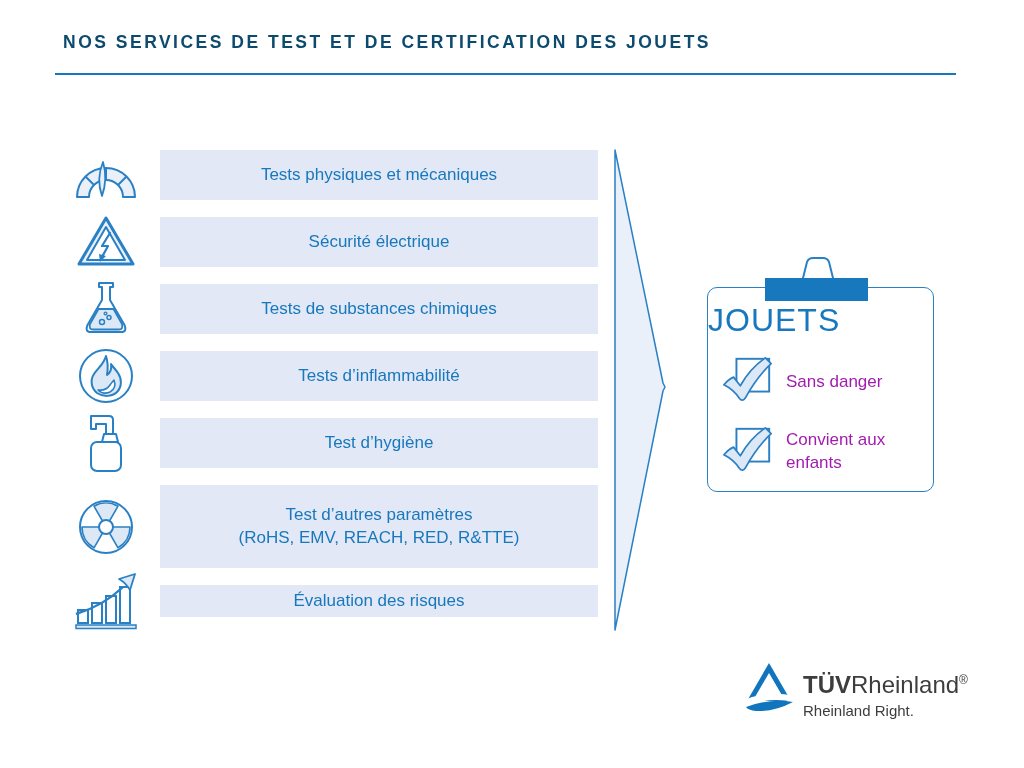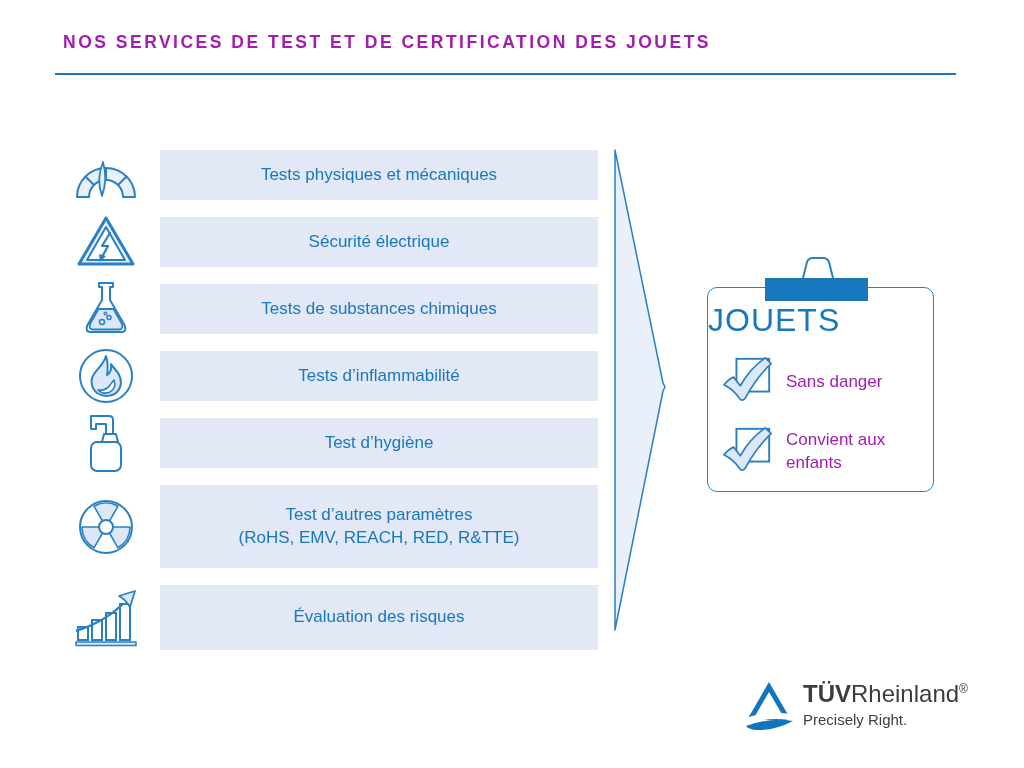--- a/index.html
+++ b/index.html
@@ -3,29 +3,29 @@
 <meta charset="utf-8">
 <style>
   html,body{margin:0;padding:0;}
   body{
     width:1024px;height:768px;position:relative;background:#ffffff;
     font-family:"Liberation Sans","DejaVu Sans",sans-serif;overflow:hidden;
   }
   
   .page-title{
     position:absolute;left:63px;top:32px;width:900px;
-    color:#a21caf;font-size:17.5px;font-weight:700;letter-spacing:2.5px;
+    color:#0c4a6e;font-size:17.5px;font-weight:700;letter-spacing:2.5px;
   }
   .title-rule{position:absolute;left:55px;top:73px;width:901px;height:2px;background:#1878be;}
 
   
   .rows{position:absolute;left:63px;top:150px;width:535px;}
   .service-row{display:flex;align-items:center;margin-bottom:17px;height:50px;}
   .service-row.tall{height:83px;}
-  .service-row.short{height:65px;margin-bottom:0;}
+  .service-row.short{height:32px;margin-bottom:0;}
   .icon-cell{width:85px;display:flex;justify-content:center;align-items:center;flex:0 0 85px;}
   .bar{
     flex:1;margin-left:12px;height:100%;background:#e2e8f5;
     display:flex;flex-direction:column;justify-content:center;align-items:center;
     color:#1878be;font-size:17px;line-height:1.35;text-align:left;
   }
 
   
   .flow-arrow{position:absolute;left:614px;top:148px;}
 
@@ -39,21 +39,21 @@
   .card-title{
     margin-top:14px;text-align:left;color:#1878be;
     font-size:32px;letter-spacing:1px;font-weight:400;
   }
   .check-row{display:flex;align-items:center;padding-left:14px;margin-top:16px;}
   .check-row .check-label{
     margin-left:12px;color:#a21caf;font-size:17px;line-height:1.35;max-width:128px;
   }
 
   
-  .brand{position:absolute;left:744px;top:680px;display:flex;align-items:flex-start;}
+  .brand{position:absolute;left:744px;top:661px;display:flex;align-items:flex-end;}
   .brand-text{margin-left:9px;}
   .brand-line1{font-size:24px;color:#3d3d3d;line-height:1.2;}
   .brand-bold{font-weight:700;}
   .brand-reg{font-weight:400;}
   .brand-r{font-size:12px;vertical-align:super;}
   .brand-tagline{font-size:15px;color:#3d3d3d;margin-top:2px;}
 </style>
 </head>
 <body>
 
@@ -206,15 +206,15 @@
       <path d="M25,2 L47,40 H3 Z" fill="#1075bc"></path>
       <path d="M25,12 L39,36 H11 Z" fill="#ffffff"></path>
       <path d="M0,39 Q25,29 50,35 L50,41 Q25,35 0,46 Z" fill="#ffffff"></path>
       <path d="M2,46 Q26,37 49,41 Q30,51 12,50 Q4,49 2,46 Z" fill="#1075bc"></path>
     </svg>
   </span>
   <div class="brand-text">
     <div class="brand-line1">
       <span class="brand-bold">TÜV</span><span class="brand-reg">Rheinland</span><span class="brand-r">®</span>
     </div>
-    <div class="brand-tagline">Precisely Right.</div>
+    <div class="brand-tagline">Rheinland Right.</div>
   </div>
 </div>
 
 </body></html>

